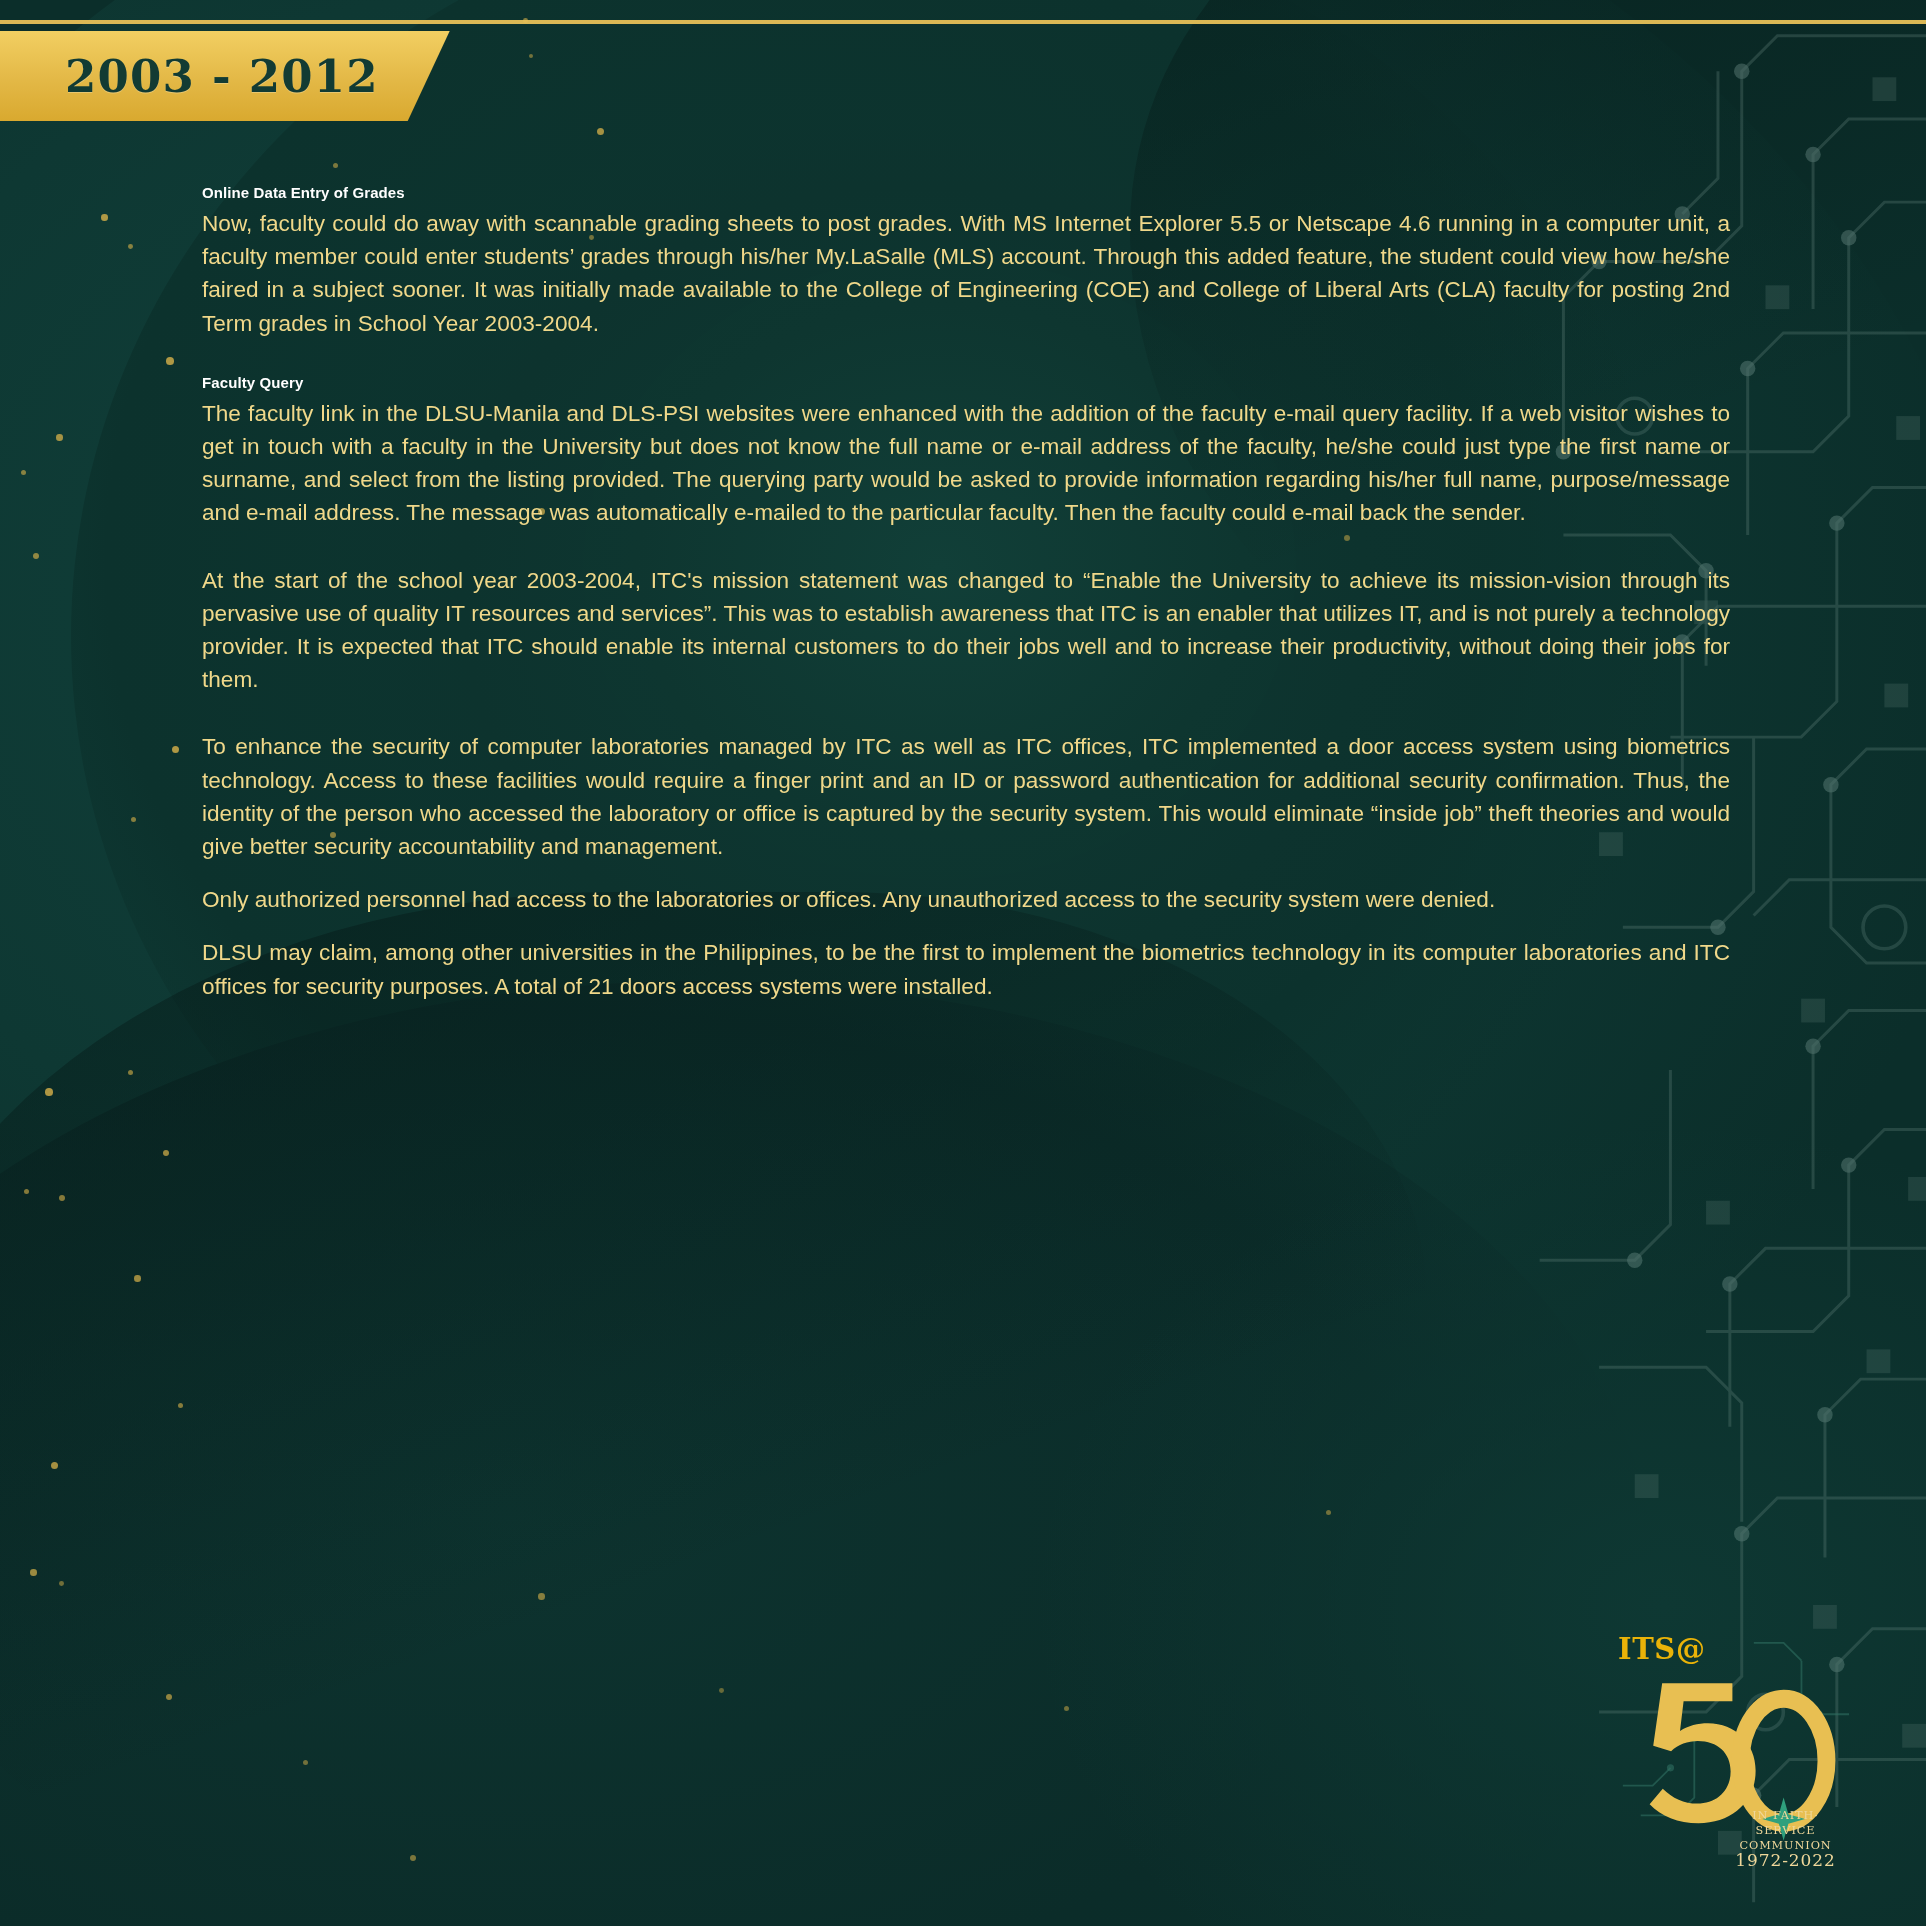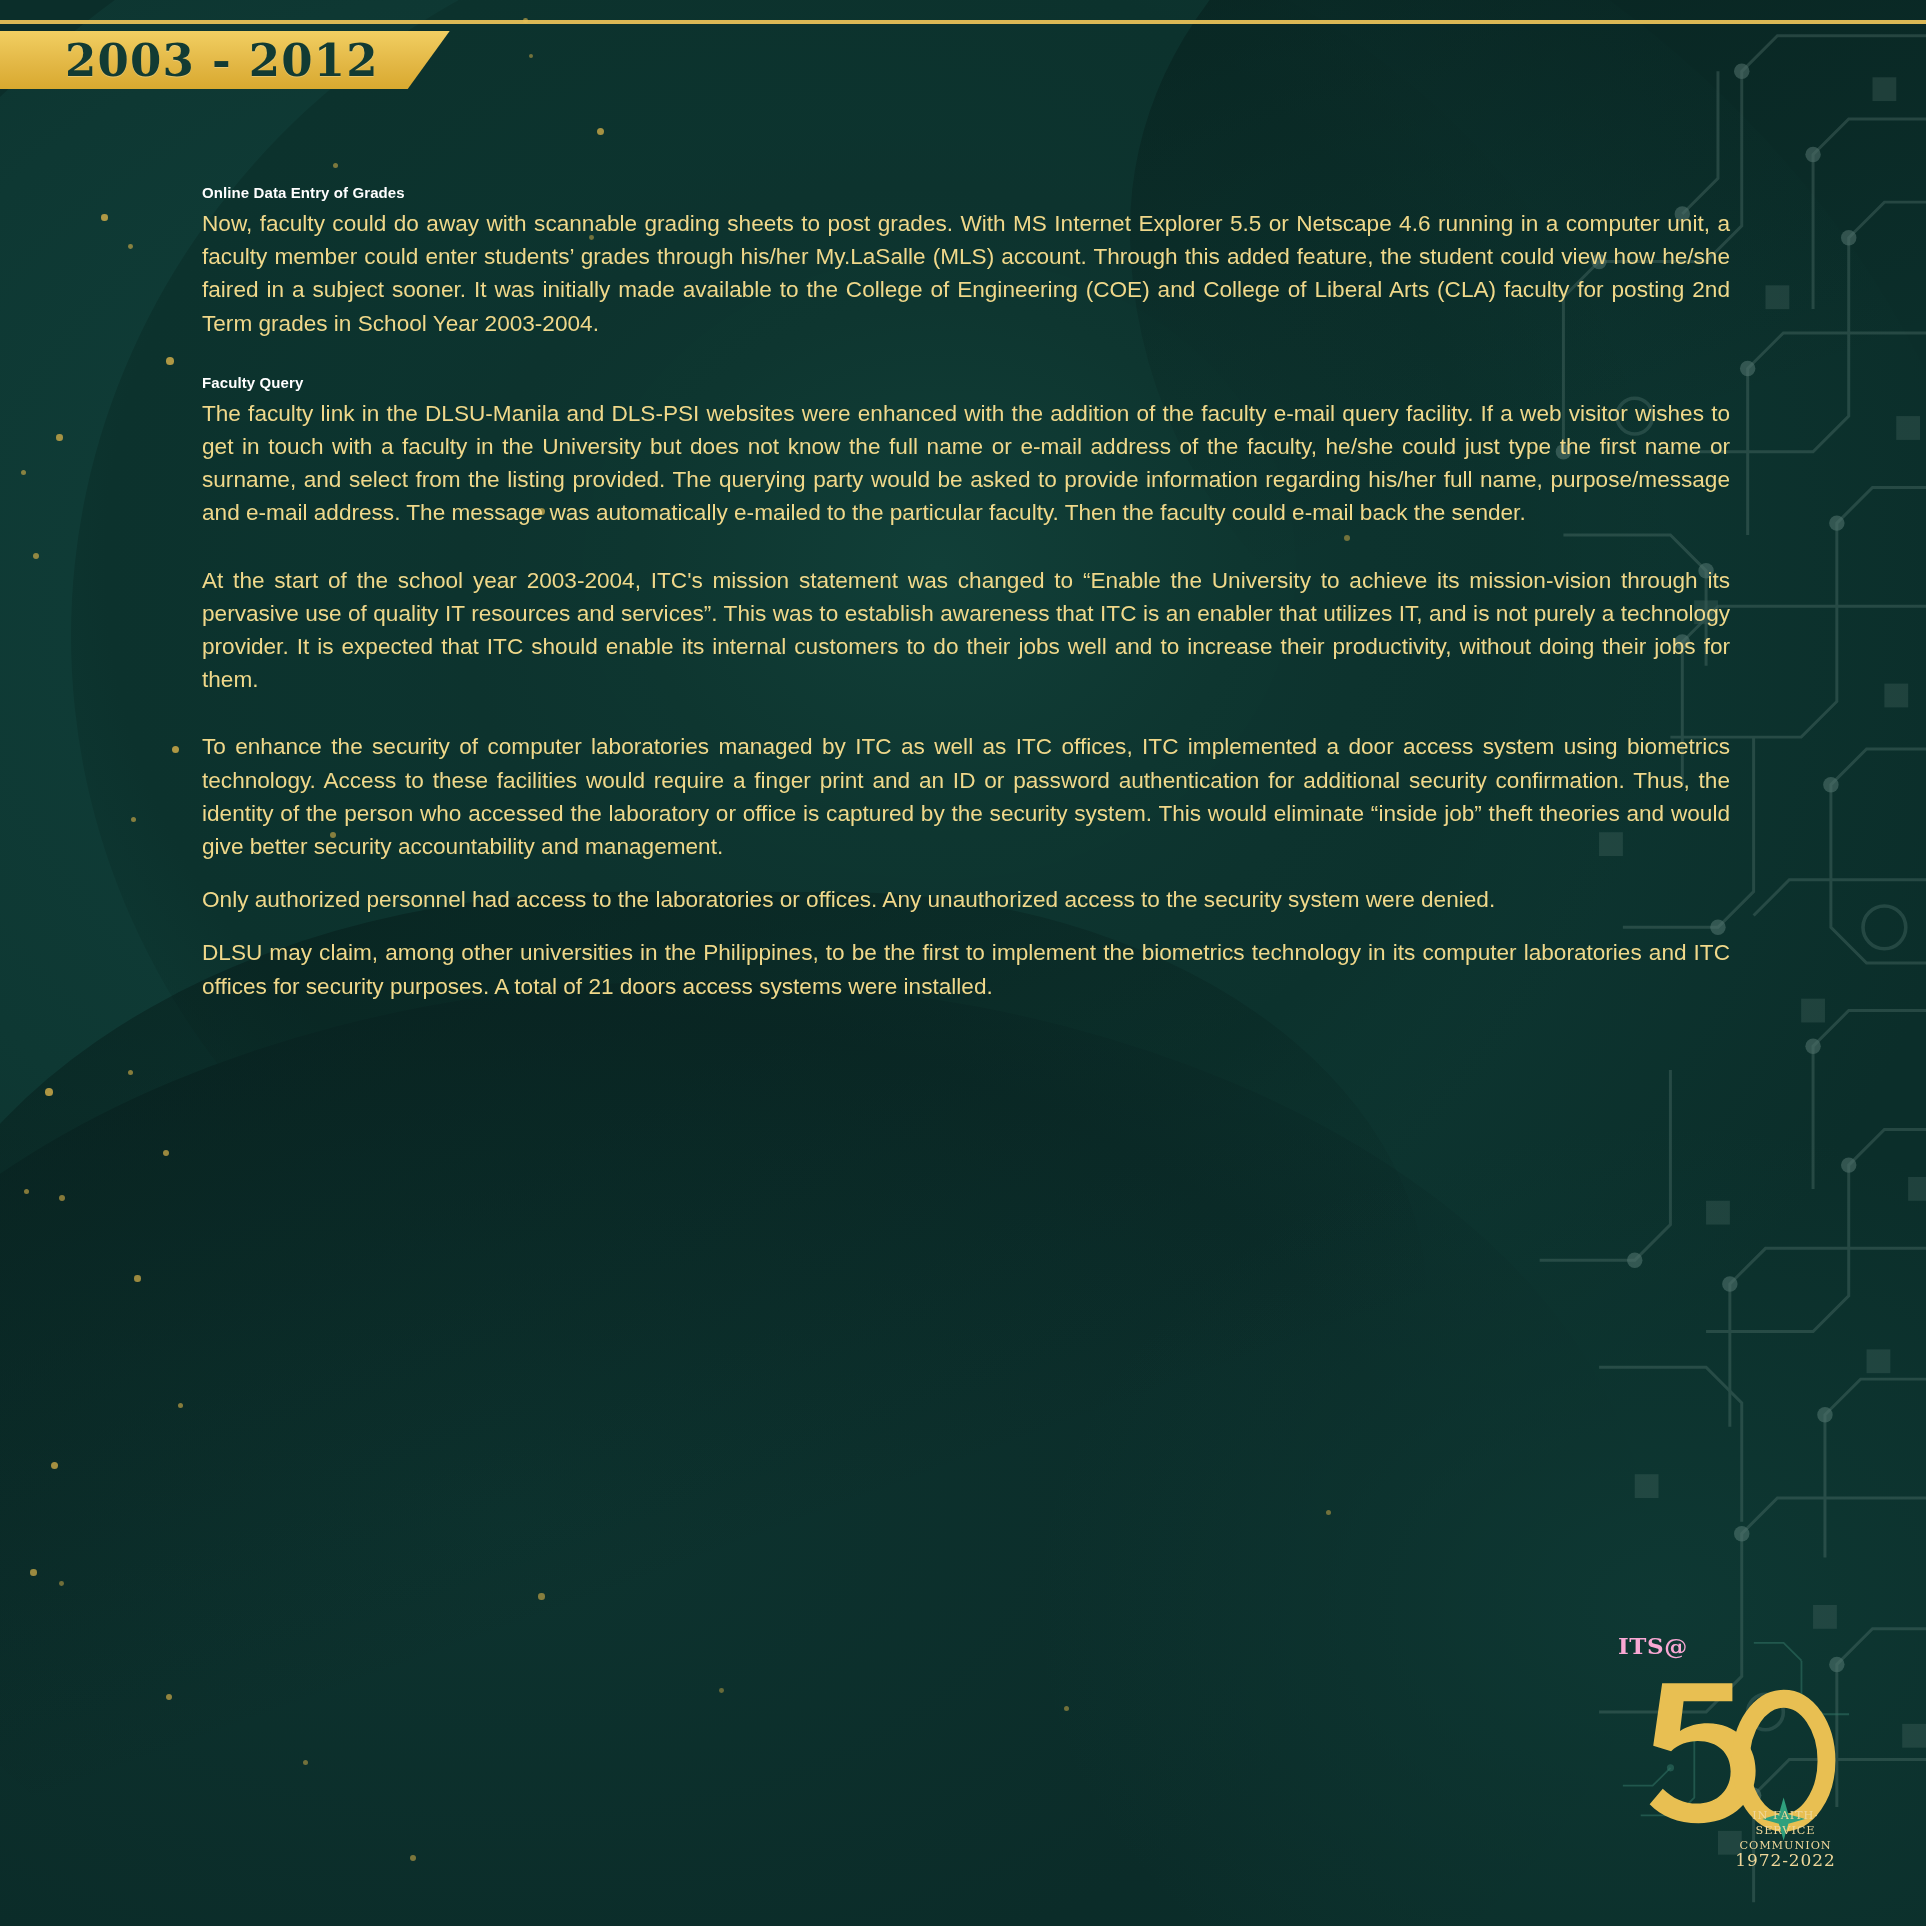--- a/index.html
+++ b/index.html
@@ -60,21 +60,21 @@
     position: absolute;
     border-radius: 50%;
     background: #d8b24a;
   }
 
   
   #year-banner {
     position: absolute;
     left: 0;
     top: 31px;
-    height: 58px;
+    height: 90px;
     padding: 0 71px 0 65px;
     display: flex;
     align-items: center;
     background: linear-gradient(180deg, #f2cf62 0%, #e3b846 55%, #d9a92f 100%);
     clip-path: polygon(0 0, 100% 0, calc(100% - 42px) 100%, 0 100%);
     box-shadow: 0 3.6px 10.7px rgba(0,0,0,.35);
   }
   #year-banner .year-text {
     font-family: "DejaVu Serif", serif;
     font-weight: bold;
@@ -125,23 +125,23 @@
     bottom: 51px;
     width: 256px;
     height: 256px;
     pointer-events: none;
   }
   #logo .its-text {
     position: absolute;
     left: 13px;
     top: 13px;
     font-family: "DejaVu Serif", serif;
-    font-size: 23px;
+    font-size: 29px;
     font-weight: bold;
-    color: #f9a8d4;
+    color: #eab308;
     letter-spacing: 0.6px;
   }
   #logo .tagline {
     position: absolute;
     right: 13px;
     bottom: 21.4px;
     width: 125px;
     text-align: center;
     font-family: "DejaVu Serif", serif;
     font-size: 11.3px;

